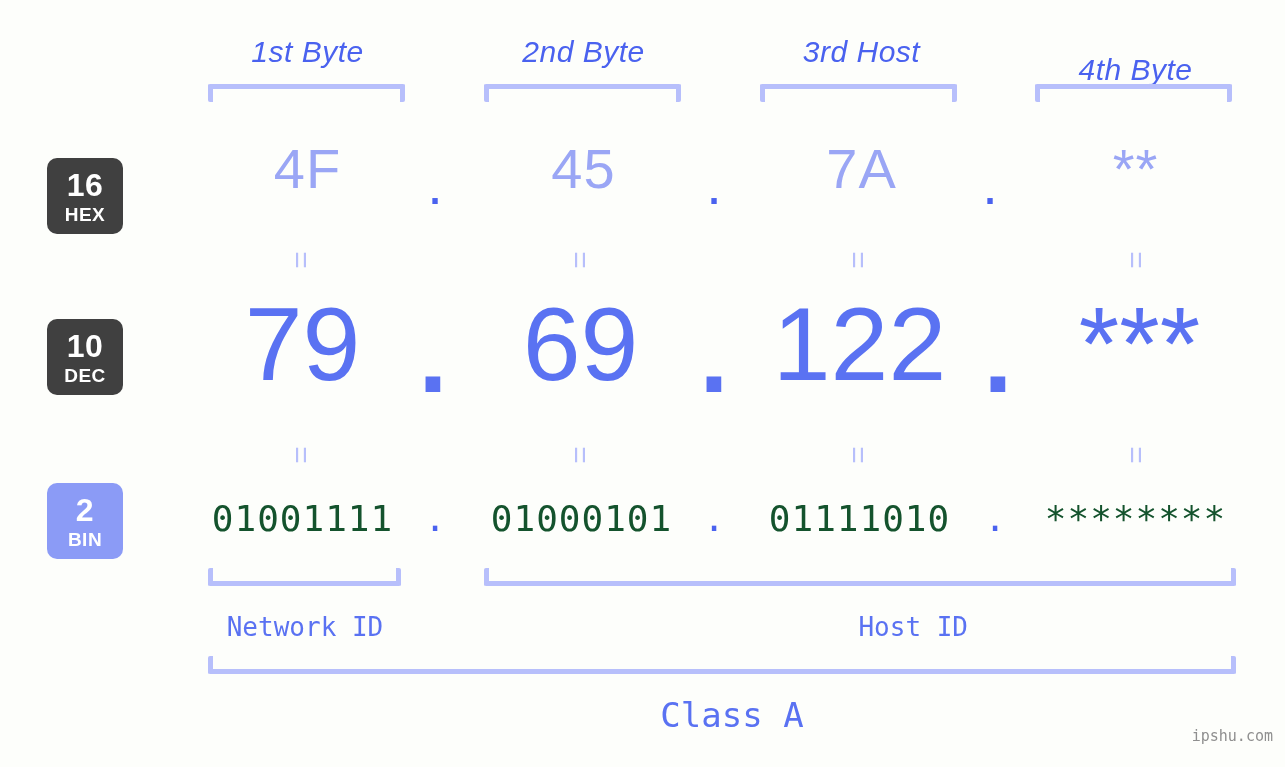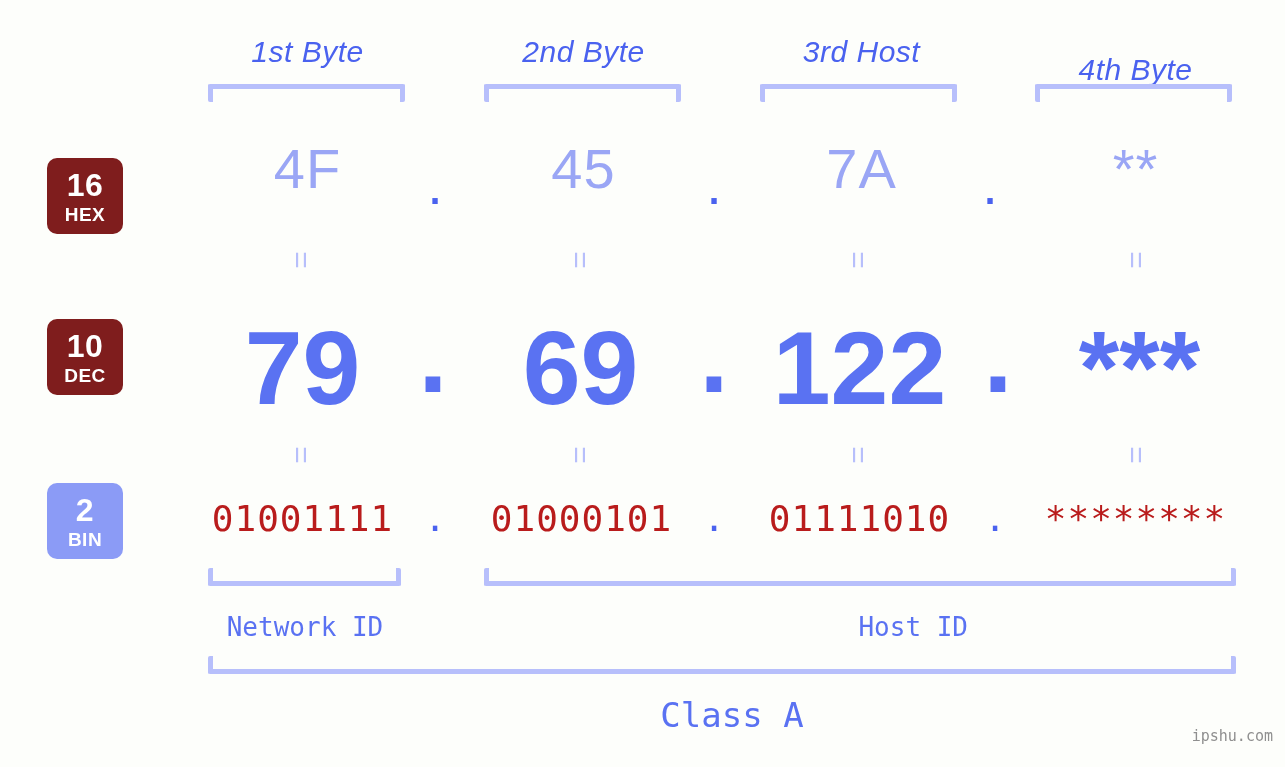--- a/index.html
+++ b/index.html
@@ -56,21 +56,21 @@
     box-sizing: border-box;
   }
 
   
   .base-badge {
     position: absolute;
     left: 47px;
     width: 76px;
     height: 76px;
     border-radius: 10px;
-    background: #7f1d1d;
+    background: #404040;
     color: #ffffff;
     display: flex;
     flex-direction: column;
     align-items: center;
     justify-content: center;
     line-height: 1;
   }
   .base-badge.lighter { background: #8b9bf6; }
   .base-badge .bnum {
     font-size: 32px;
@@ -103,46 +103,46 @@
     position: absolute;
     top: 152px;
     height: 66px;
     line-height: 66px;
     font-size: 56px;
     color: #4a62ef;
     text-align: center;
   }
 
   .dec-val {
-    top: 312px;
+    top: 288px;
     height: 112px;
     line-height: 112px;
     font-size: 104px;
-    font-weight: 700;
+    font-weight: 400;
     color: #5a72f2;
     letter-spacing: 0px;
     text-align: center;
   }
   .dec-dot {
     position: absolute;
     top: 300px;
     height: 112px;
     line-height: 112px;
     font-size: 104px;
     font-weight: 700;
     color: #5a72f2;
     text-align: center;
   }
 
   .bin-val {
     top: 495px;
     height: 48px;
     line-height: 48px;
     font-size: 36px;
-    color: #b91c1c;
+    color: #14532d;
     font-family: "DejaVu Sans Mono", "Liberation Mono", monospace;
     letter-spacing: 1px;
   }
   .bin-dot {
     position: absolute;
     top: 495px;
     height: 48px;
     line-height: 48px;
     font-size: 36px;
     color: #4a62ef;

